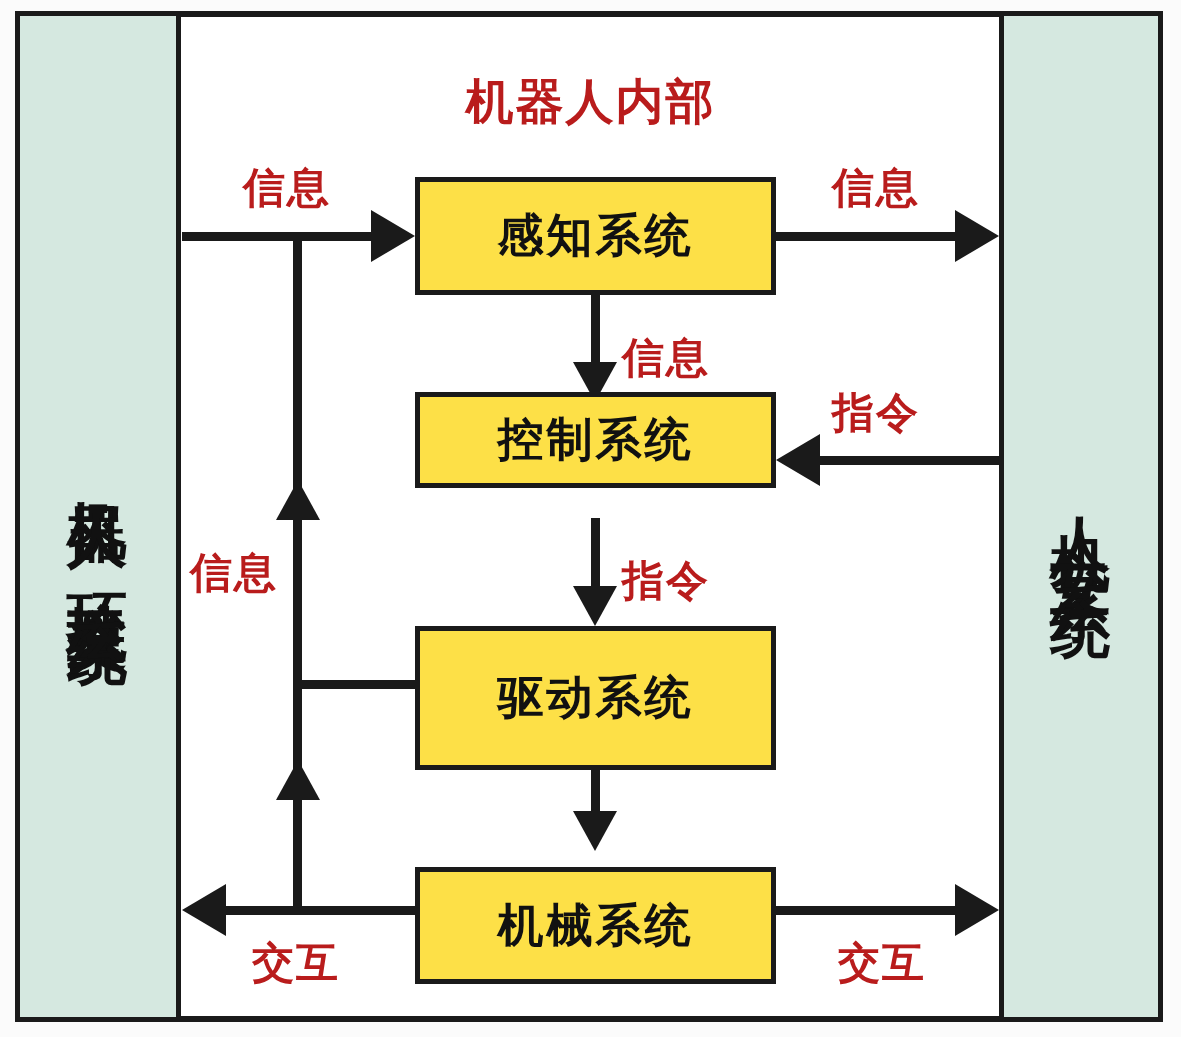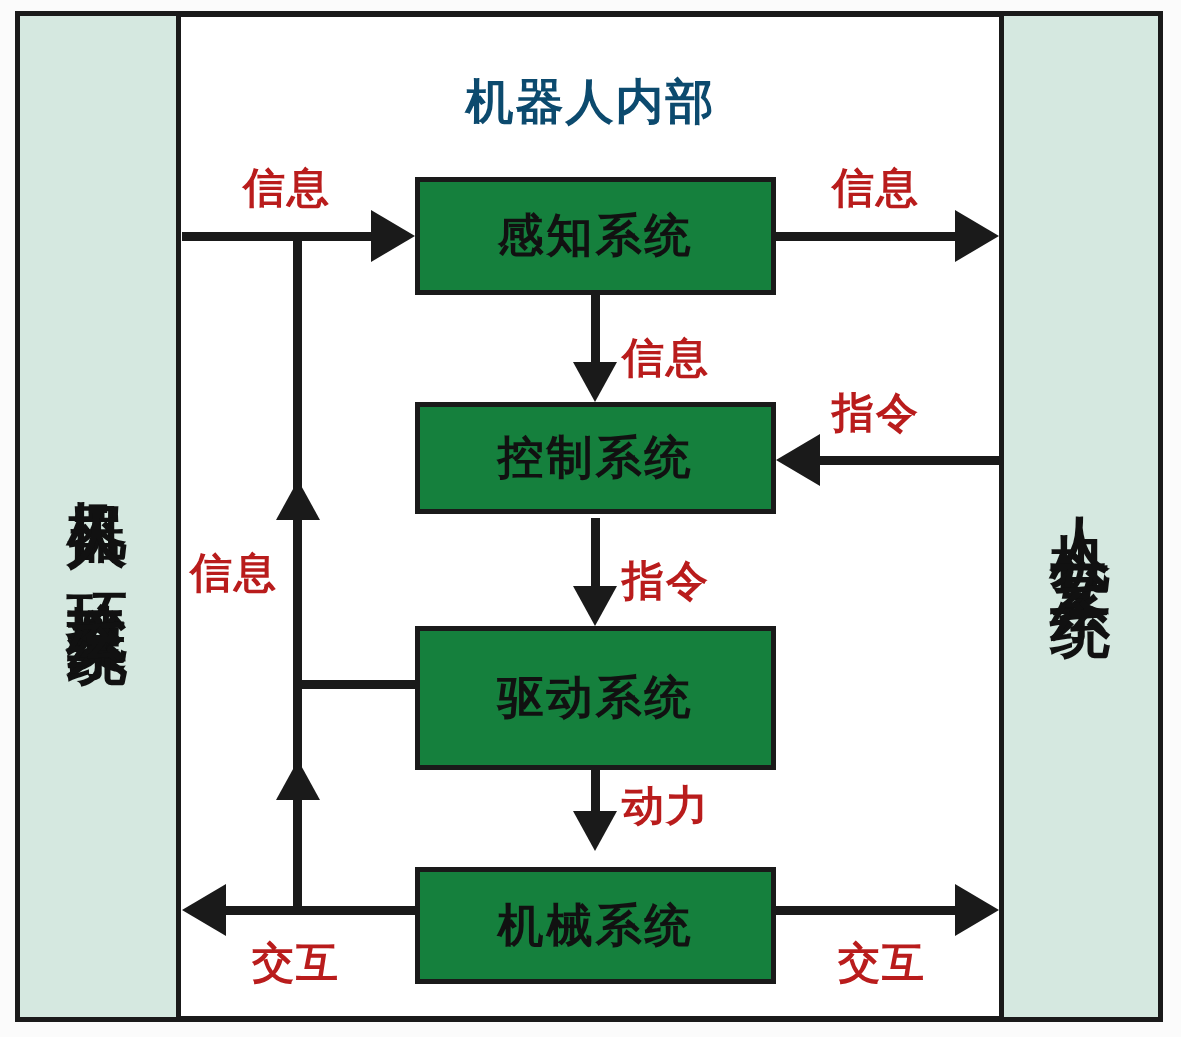--- a/index.html
+++ b/index.html
@@ -15,28 +15,28 @@
     display:flex;align-items:center;justify-content:center;}
   #left-panel{left:15px;top:11px;width:166px;height:1011px;}
   #right-panel{left:999px;top:11px;width:164px;height:1011px;}
   .v-text{writing-mode:vertical-rl;text-orientation:upright;font-size:62px;font-weight:bold;color:#111;
     letter-spacing:10px;line-height:1.0;font-family:"DejaVu Sans","Liberation Sans",sans-serif;}
   #left-panel .v-text{letter-spacing:6px;font-size:60px;}
   #right-panel .v-text{letter-spacing:16px;font-size:60px;}
 
   
   #diagram-title{position:absolute;left:0;top:70px;width:1181px;text-align:center;font-size:48px;
-    font-weight:bold;color:#0c4a6e;letter-spacing:2px;}
+    font-weight:bold;color:#b91c1c;letter-spacing:2px;}
 
   
-  .pbox{position:absolute;box-sizing:border-box;border:5px solid #1a1a1a;background:#15803d;
+  .pbox{position:absolute;box-sizing:border-box;border:5px solid #1a1a1a;background:#fde047;
     display:flex;align-items:center;justify-content:center;font-size:46px;font-weight:bold;color:#111;
     letter-spacing:3px;}
   #box-perception{left:415px;top:177px;width:361px;height:118px;}
-  #box-control{left:415px;top:402px;width:361px;height:112px;}
+  #box-control{left:415px;top:392px;width:361px;height:96px;}
   #box-drive{left:415px;top:626px;width:361px;height:144px;}
   #box-mechanical{left:415px;top:851px;width:361px;height:117px;margin-top:16px;}
 
   
   .hline{position:absolute;background:#1a1a1a;height:9px;}
   .vline{position:absolute;background:#1a1a1a;width:9px;}
   .arrow-r{position:absolute;width:0;height:0;border-top:26px solid transparent;
     border-bottom:26px solid transparent;border-left:44px solid #1a1a1a;}
   .arrow-l{position:absolute;width:0;height:0;border-top:26px solid transparent;
     border-bottom:26px solid transparent;border-right:44px solid #1a1a1a;}
@@ -80,21 +80,20 @@
   <div class="hline" style="left:820px;top:456px;width:180px;"></div>
   <div class="arrow-l" style="left:776px;top:434px;"></div>
   <div class="elabel" style="left:832px;top:385px;">指令</div>
 
   <div class="vline" style="left:591px;top:518px;width:9px;height:73px;"></div>
   <div class="arrow-d" style="left:573px;top:586px;"></div>
   <div class="elabel" style="left:622px;top:553px;">指令</div>
 
   <div class="vline" style="left:591px;top:743px;width:9px;height:72px;"></div>
   <div class="arrow-d" style="left:573px;top:811px;"></div>
-  <div class="elabel" style="left:622px;top:778px;">动力</div>
 
   <div class="vline" style="left:293px;top:232px;width:9px;height:678px;"></div>
 
   <div class="arrow-u" style="left:276px;top:480px;"></div>
   <div class="arrow-u" style="left:276px;top:760px;"></div>
 
   <div class="hline" style="left:297px;top:680px;width:120px;"></div>
 
   <div class="elabel" style="left:190px;top:545px;">信息</div>
 

